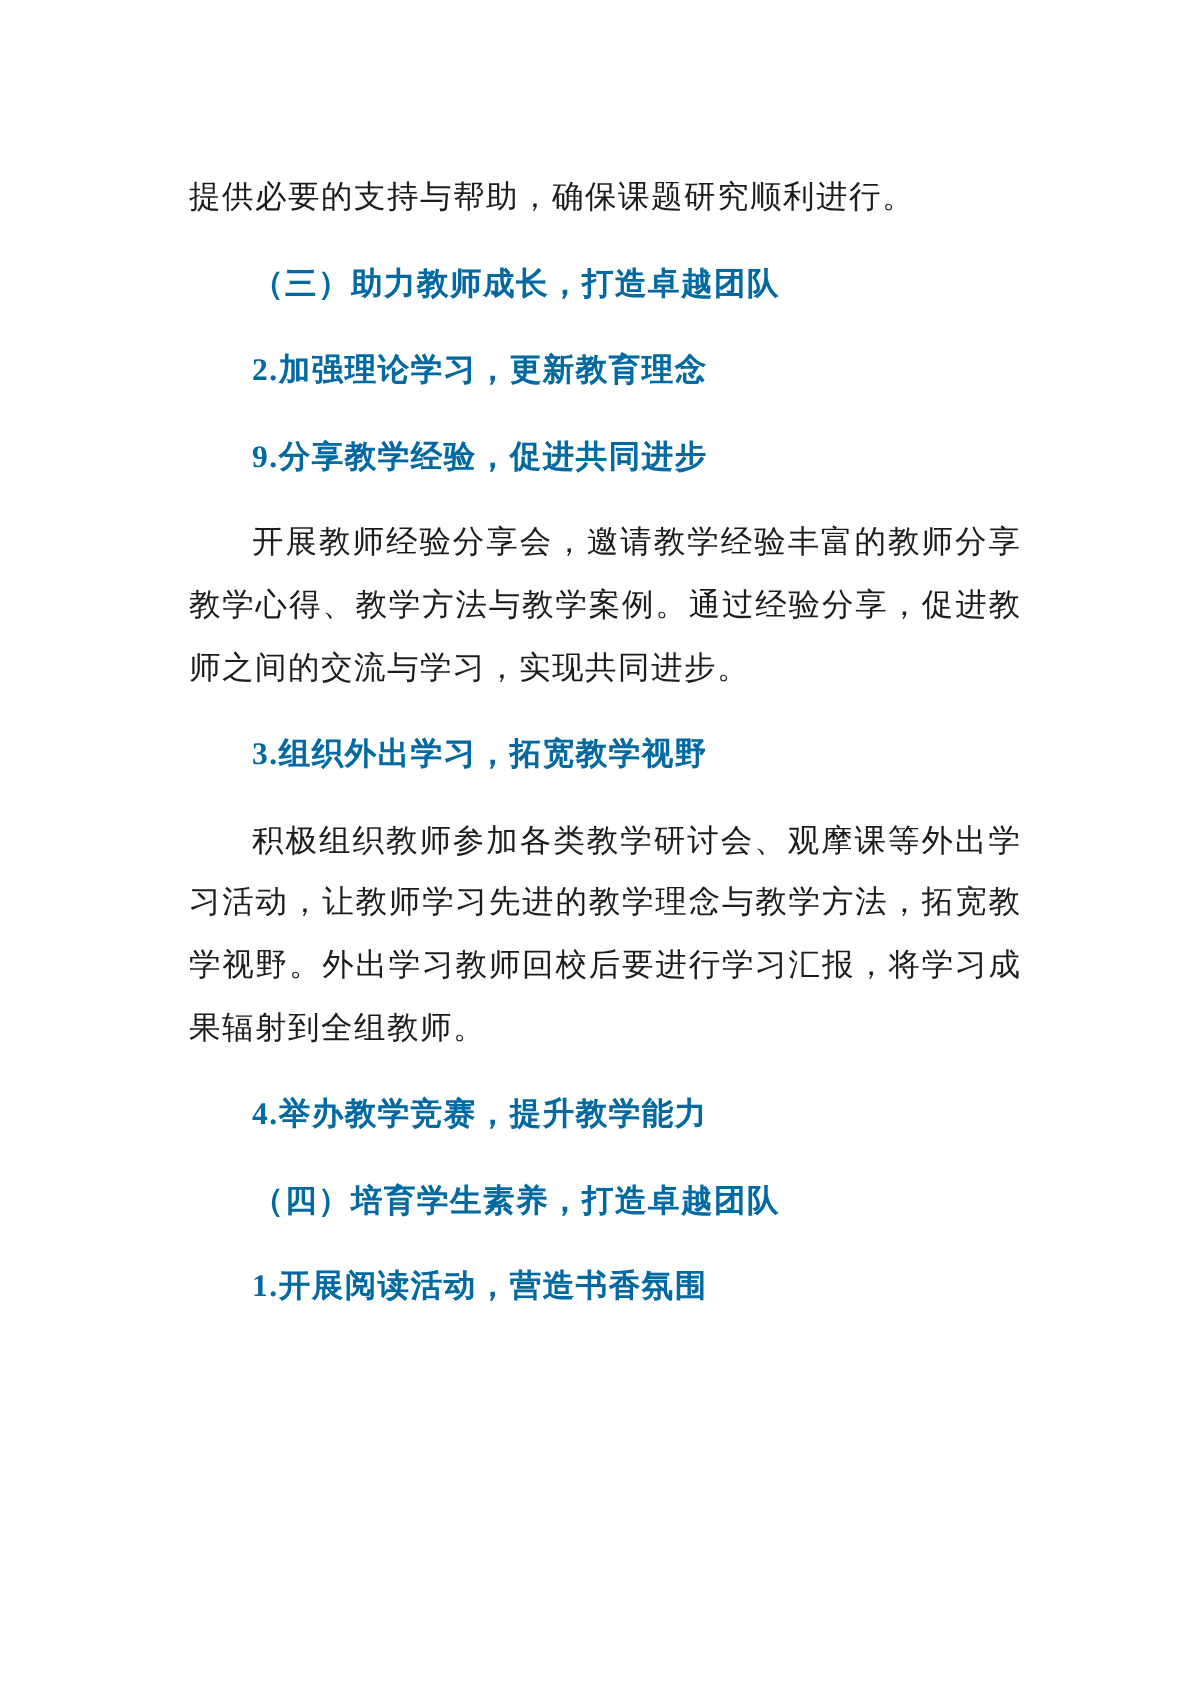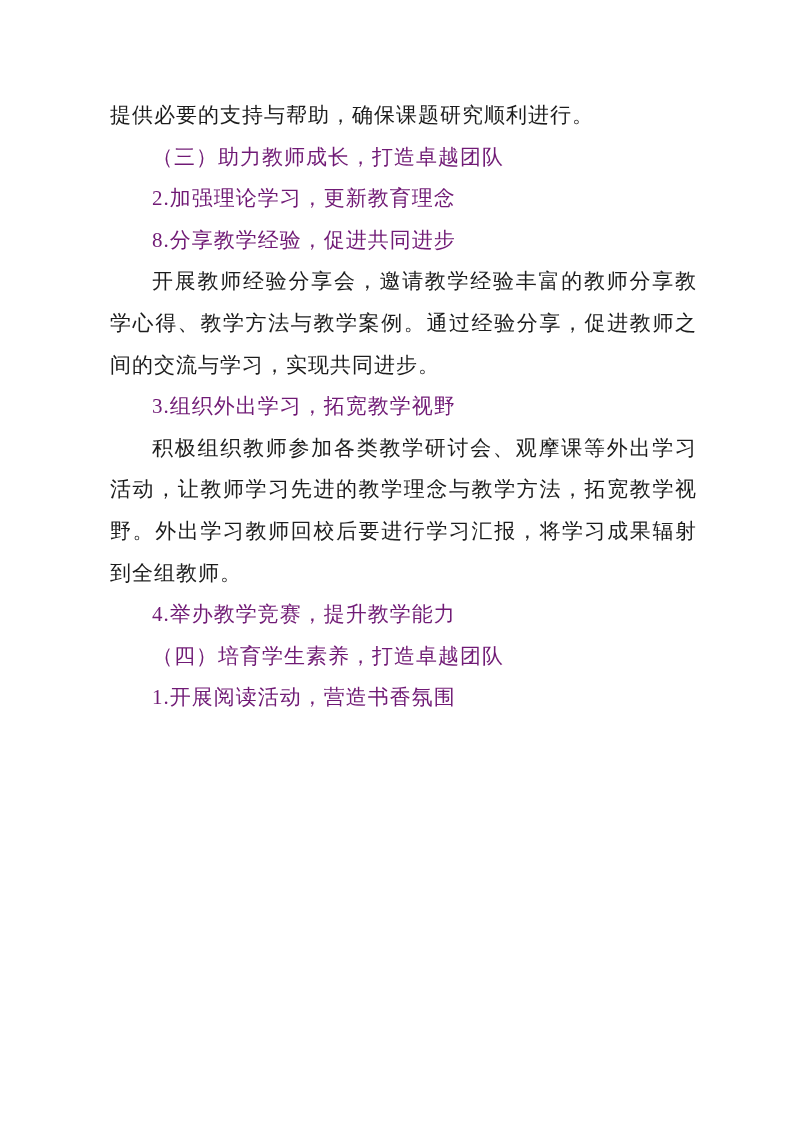--- a/index.html
+++ b/index.html
@@ -19,47 +19,47 @@
   }
   .doc-body {
     font-family: "Liberation Serif", "DejaVu Serif", serif;
     font-size: 21px;
     line-height: 41.6px;
     letter-spacing: 1px;
     color: #1c1c1c;
     text-align: justify;
   }
   .doc-body p {
-    margin: 0;
+    margin: 16px;
     padding: 0;
   }
   .body-paragraph,
   .section-heading,
   .subsection-heading {
     text-indent: 2em;
   }
   .body-paragraph-continued {
     text-indent: 0;
   }
   .section-heading,
   .subsection-heading {
-    font-weight: normal;
-    color: #701a75;
+    font-weight: bold;
+    color: #0369a1;
   }
 </style>
 </head>
 <body>
 
 <div class="page" style="background: rgb(255, 255, 255);">
   <div class="doc-body" id="doc-body" style="color: rgb(28, 28, 28);">
 
   <p class="body-paragraph-continued">提供必要的支持与帮助，确保课题研究顺利进行。</p>
       <p class="section-heading">（三）助力教师成长，打造卓越团队</p>
       <p class="subsection-heading">2.加强理论学习，更新教育理念</p>
-      <p class="subsection-heading">8.分享教学经验，促进共同进步</p>
+      <p class="subsection-heading">9.分享教学经验，促进共同进步</p>
       <p class="body-paragraph">开展教师经验分享会，邀请教学经验丰富的教师分享教学心得、教学方法与教学案例。通过经验分享，促进教师之间的交流与学习，实现共同进步。</p>
       <p class="subsection-heading">3.组织外出学习，拓宽教学视野</p>
       <p class="body-paragraph">积极组织教师参加各类教学研讨会、观摩课等外出学习活动，让教师学习先进的教学理念与教学方法，拓宽教学视野。外出学习教师回校后要进行学习汇报，将学习成果辐射到全组教师。</p>
       <p class="subsection-heading">4.举办教学竞赛，提升教学能力</p>
       <p class="section-heading">（四）培育学生素养，打造卓越团队</p>
       <p class="subsection-heading">1.开展阅读活动，营造书香氛围</p>
     </div>
 </div>
 
 </body></html>

